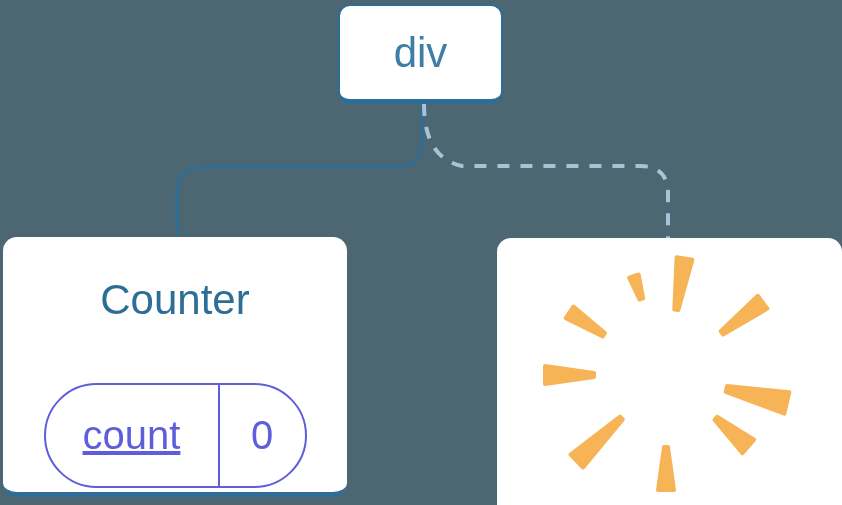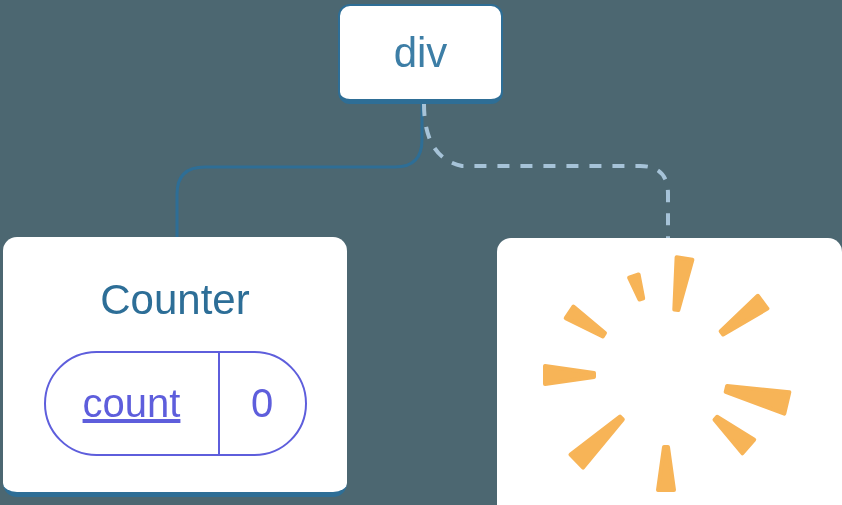--- a/index.html
+++ b/index.html
@@ -20,21 +20,21 @@
   .card{position:absolute;background:var(--card-bg);z-index:1;}
   .root-card{
     left:338px;top:4px;width:165px;height:100px;border-radius:12px;
     border:2px solid var(--node-border);border-bottom-width:5px;
     display:flex;align-items:center;justify-content:center;
   }
   .root-label{font-size:42px;color:var(--root-label);line-height:1;}
   .counter-card{
     left:3px;top:237px;width:344px;height:260px;border-radius:14px;
     border-bottom:5px solid var(--node-border);
-    display:flex;flex-direction:column;align-items:center;
+    display:flex;flex-direction:column;align-items:center;gap:32px;
   }
   .counter-title{margin-top:42px;font-size:42px;color:var(--component-title);line-height:1;}
   .state-pill{
     margin-top:30px;width:263px;height:105px;border:2px solid var(--state-pill);
     border-radius:53px;display:flex;align-items:stretch;overflow:hidden;
     color:var(--state-pill);font-size:40px;
   }
   .pill-name{width:172px;display:flex;align-items:center;justify-content:center;text-decoration:underline;}
   .pill-divider{width:2px;background:var(--state-pill);}
   .pill-value{flex:1;display:flex;align-items:center;justify-content:center;}

